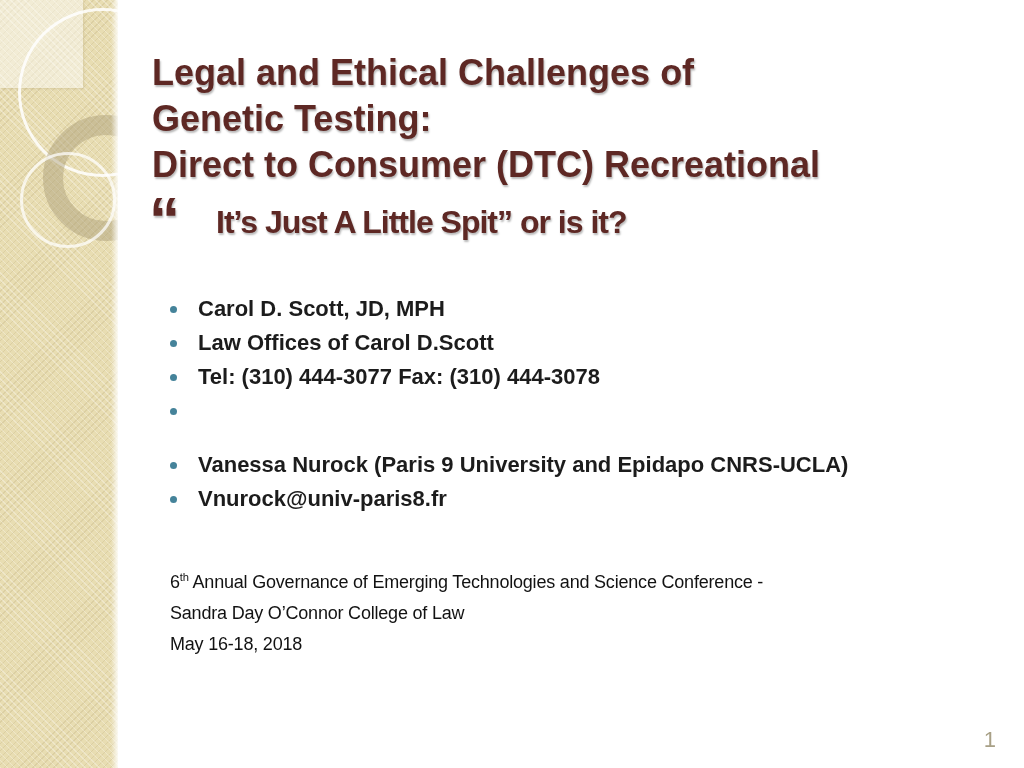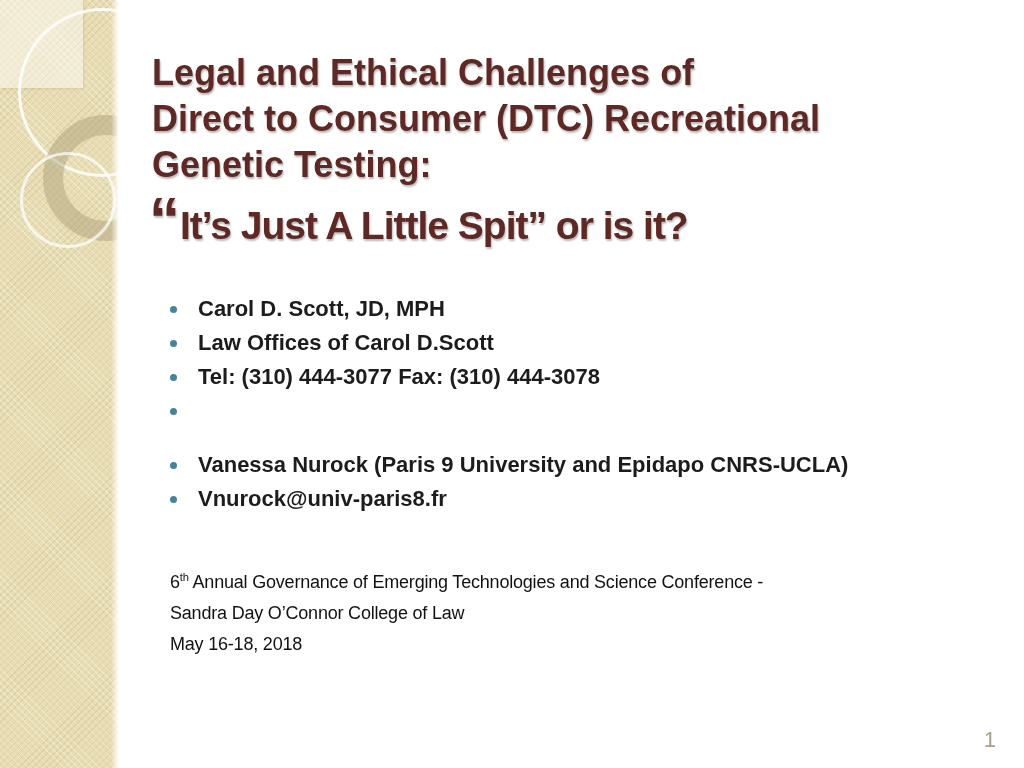--- a/index.html
+++ b/index.html
@@ -51,21 +51,21 @@
     text-shadow:1px 2px 2px rgba(0,0,0,0.28);
     letter-spacing:0;
   }
   .subtitle{
     position:absolute;left:31px;top:168px;
     display:flex;align-items:flex-start;
     color:#5e2824;font-weight:bold;
     text-shadow:1px 2px 2px rgba(0,0,0,0.28);
   }
   .open-quote{font-size:62px;line-height:1;display:inline-block;}
-  .subtitle-text{font-size:39px;letter-spacing:-1px;padding-top:16px;display:inline-block;}
+  .subtitle-text{font-size:32px;letter-spacing:-1px;padding-top:16px;display:inline-block;margin-left:36px;}
   
   .bullets{position:absolute;left:52px;top:292px;font-weight:bold;}
   .bullet-group{list-style:none;margin:0;padding:0;}
   .bullet-group.second{margin-top:20px;}
   .bullet-group li{
     display:flex;align-items:center;height:34px;
     font-size:22px;color:#1c1c1c;white-space:nowrap;
   }
   .dot{
     width:7px;height:7px;border-radius:50%;
@@ -95,22 +95,22 @@
     <div class="ring ring-thin-large"></div>
     <div class="ring ring-thick"></div>
     <div class="ring ring-thin-small"></div>
     <div class="sidebar-edge"></div>
   </aside>
 
   <main class="content">
 
     <h1 class="title">
       <div>Legal and Ethical Challenges of</div>
+      <div>Genetic Testing:</div>
       <div>Direct to Consumer (DTC) Recreational</div>
-      <div>Genetic Testing:</div>
     </h1>
 
     <h2 class="subtitle">
       <span class="open-quote">“</span>
       <span class="subtitle-text">It’s Just A Little Spit” or is it?</span>
     </h2>
 
     <div class="bullets">
       <ul class="bullet-group">
         <li>

